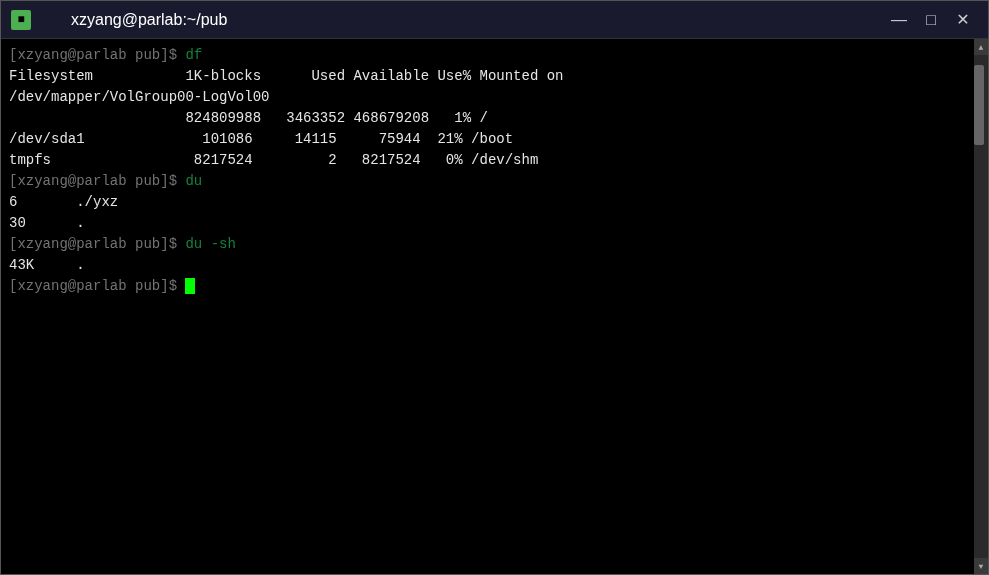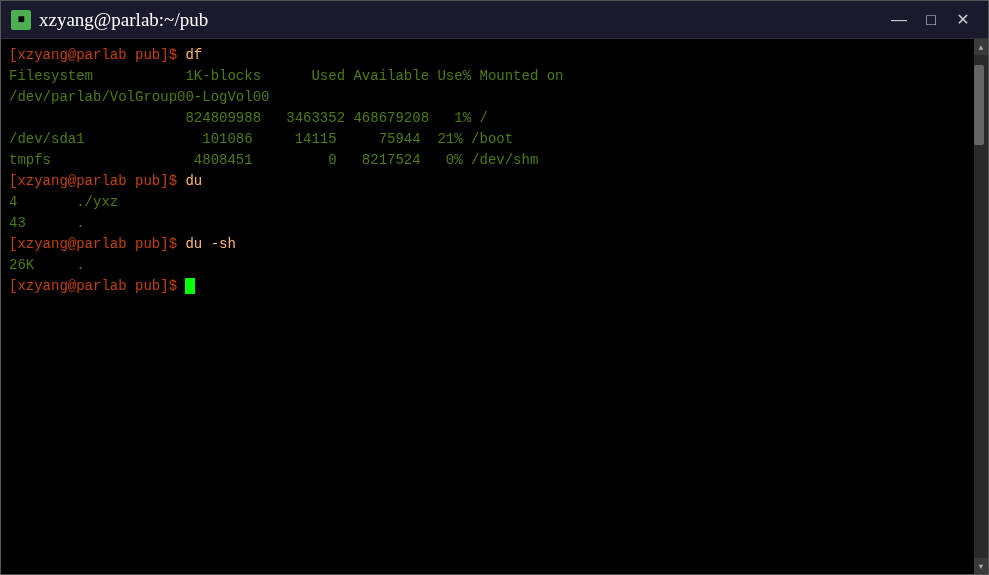--- a/index.html
+++ b/index.html
@@ -38,23 +38,24 @@
       border-radius: 2px;
       display: flex;
       align-items: center;
       justify-content: center;
       font-size: 12px;
       color: #000;
     }
 
     .titlebar-title {
       color: #fff;
-      font-size: 19px;
-      font-family: Liberation Serif, serif;
+      font-size: 16px;
+      font-family: Liberation Sans, sans-serif;
       flex: 1;
+      margin-left: 32px;
     }
 
     .titlebar-controls {
       display: flex;
       gap: 2px;
     }
 
     .titlebar-btn {
       width: 30px;
       height: 28px;
@@ -112,30 +113,30 @@
       font-size: 8px;
       cursor: pointer;
       flex-shrink: 0;
     }
 
     .scrollbar-arrow.bottom {
       margin-top: auto;
     }
 
     .prompt {
-      color: #c2410c;
+      color: #737373;
       margin-top: 37px;
     }
 
     .cmd {
-      color: #fdba74;
+      color: #15803d;
     }
 
     .output {
-      color: #4d7c0f;
+      color: #e5e5e5;
     }
 
     .cursor {
       display: inline-block;
       width: 10px;
       height: 16px;
       background: #00ff00;
       vertical-align: text-bottom;
       animation: blink 1s step-end infinite;
     }
@@ -163,29 +164,29 @@
       <button class="titlebar-btn">—</button>
       <button class="titlebar-btn">□</button>
       <button class="titlebar-btn close">✕</button>
     </div>
   </div>
 
   <div class="terminal-body">
     <div class="terminal-content">
       <pre><span class="prompt">[xzyang@parlab pub]$ </span><span class="cmd">df</span>
 <span class="output">Filesystem           1K-blocks      Used Available Use% Mounted on</span>
-<span class="output">/dev/parlab/VolGroup00-LogVol00</span>
+<span class="output">/dev/mapper/VolGroup00-LogVol00</span>
 <span class="output">                     824809988   3463352 468679208   1% /</span>
 <span class="output">/dev/sda1              101086     14115     75944  21% /boot</span>
-<span class="output">tmpfs                 4808451         0   8217524   0% /dev/shm</span>
+<span class="output">tmpfs                 8217524         2   8217524   0% /dev/shm</span>
 <span class="prompt">[xzyang@parlab pub]$ </span><span class="cmd">du</span>
-<span class="output">4	./yxz</span>
-<span class="output">43	.</span>
+<span class="output">6	./yxz</span>
+<span class="output">30	.</span>
 <span class="prompt">[xzyang@parlab pub]$ </span><span class="cmd">du -sh</span>
-<span class="output">26K	.</span>
+<span class="output">43K	.</span>
 <span class="prompt">[xzyang@parlab pub]$ </span><span class="cursor"></span></pre>
     </div>
 
     <div class="scrollbar">
       <div class="scrollbar-arrow">▲</div>
       <div style="flex:1; width:100%; background:#2a2a2a; position:relative;">
         <div class="scrollbar-thumb"></div>
       </div>
       <div class="scrollbar-arrow bottom">▼</div>
     </div>

